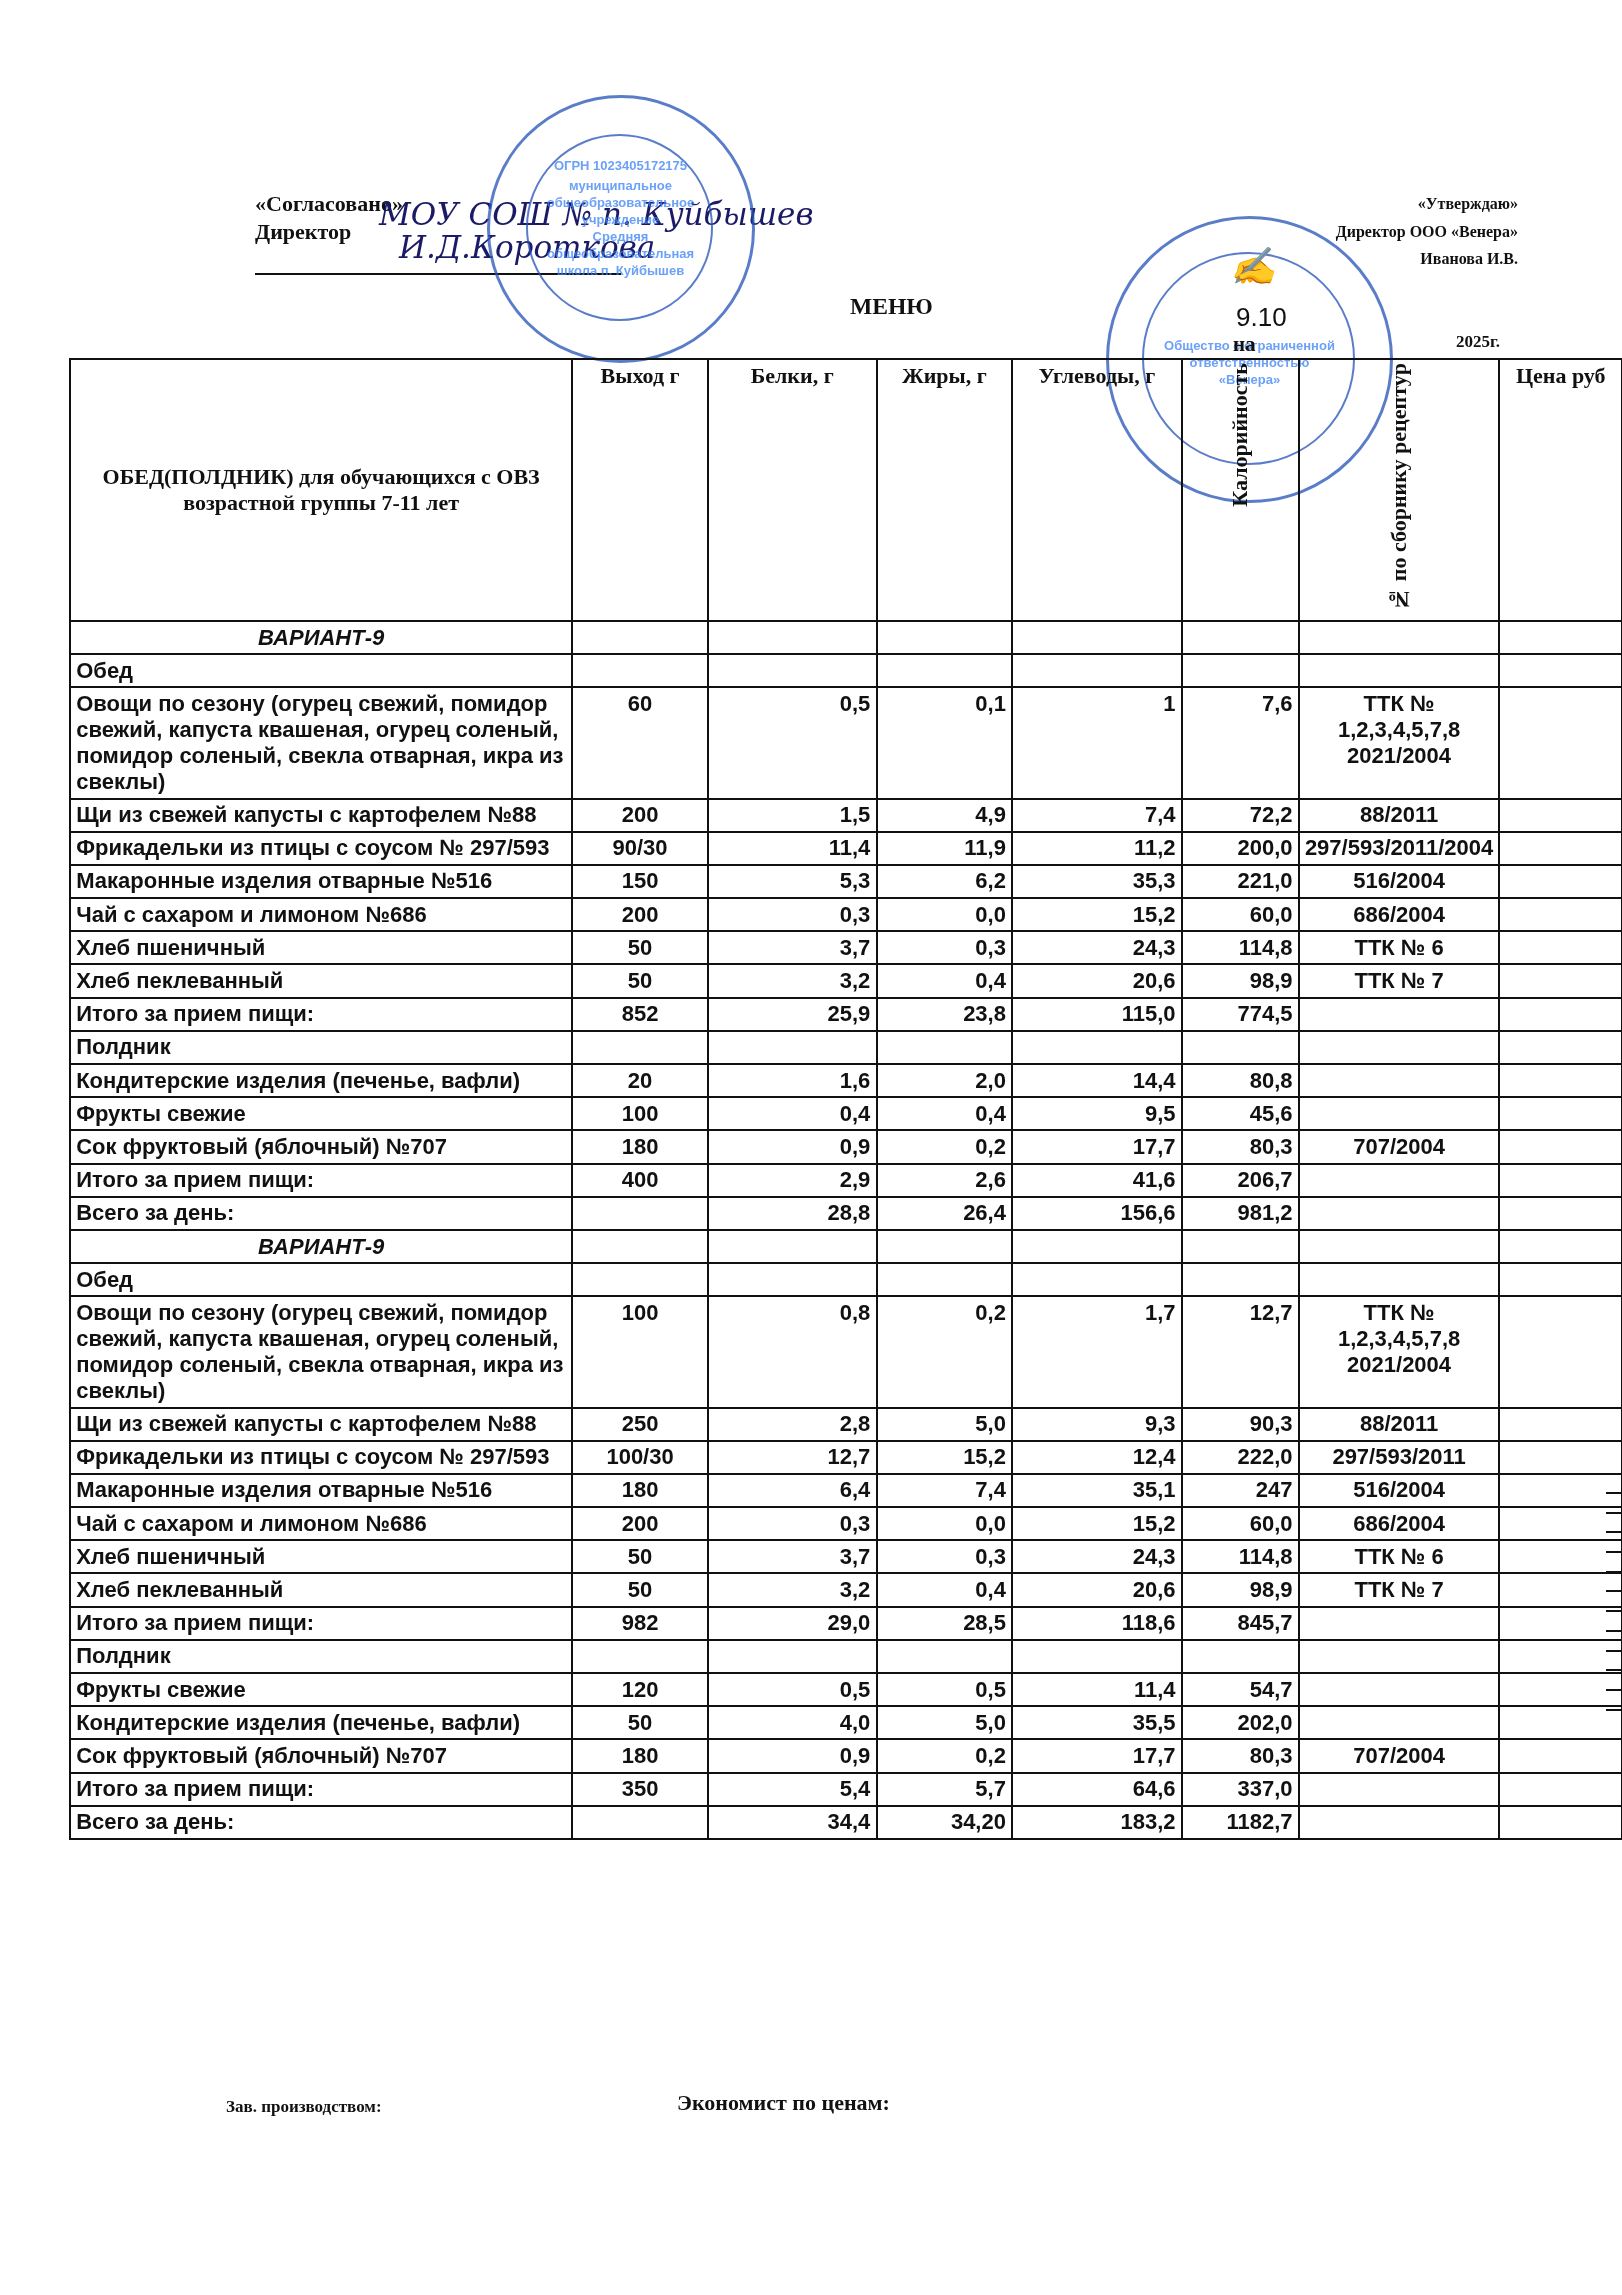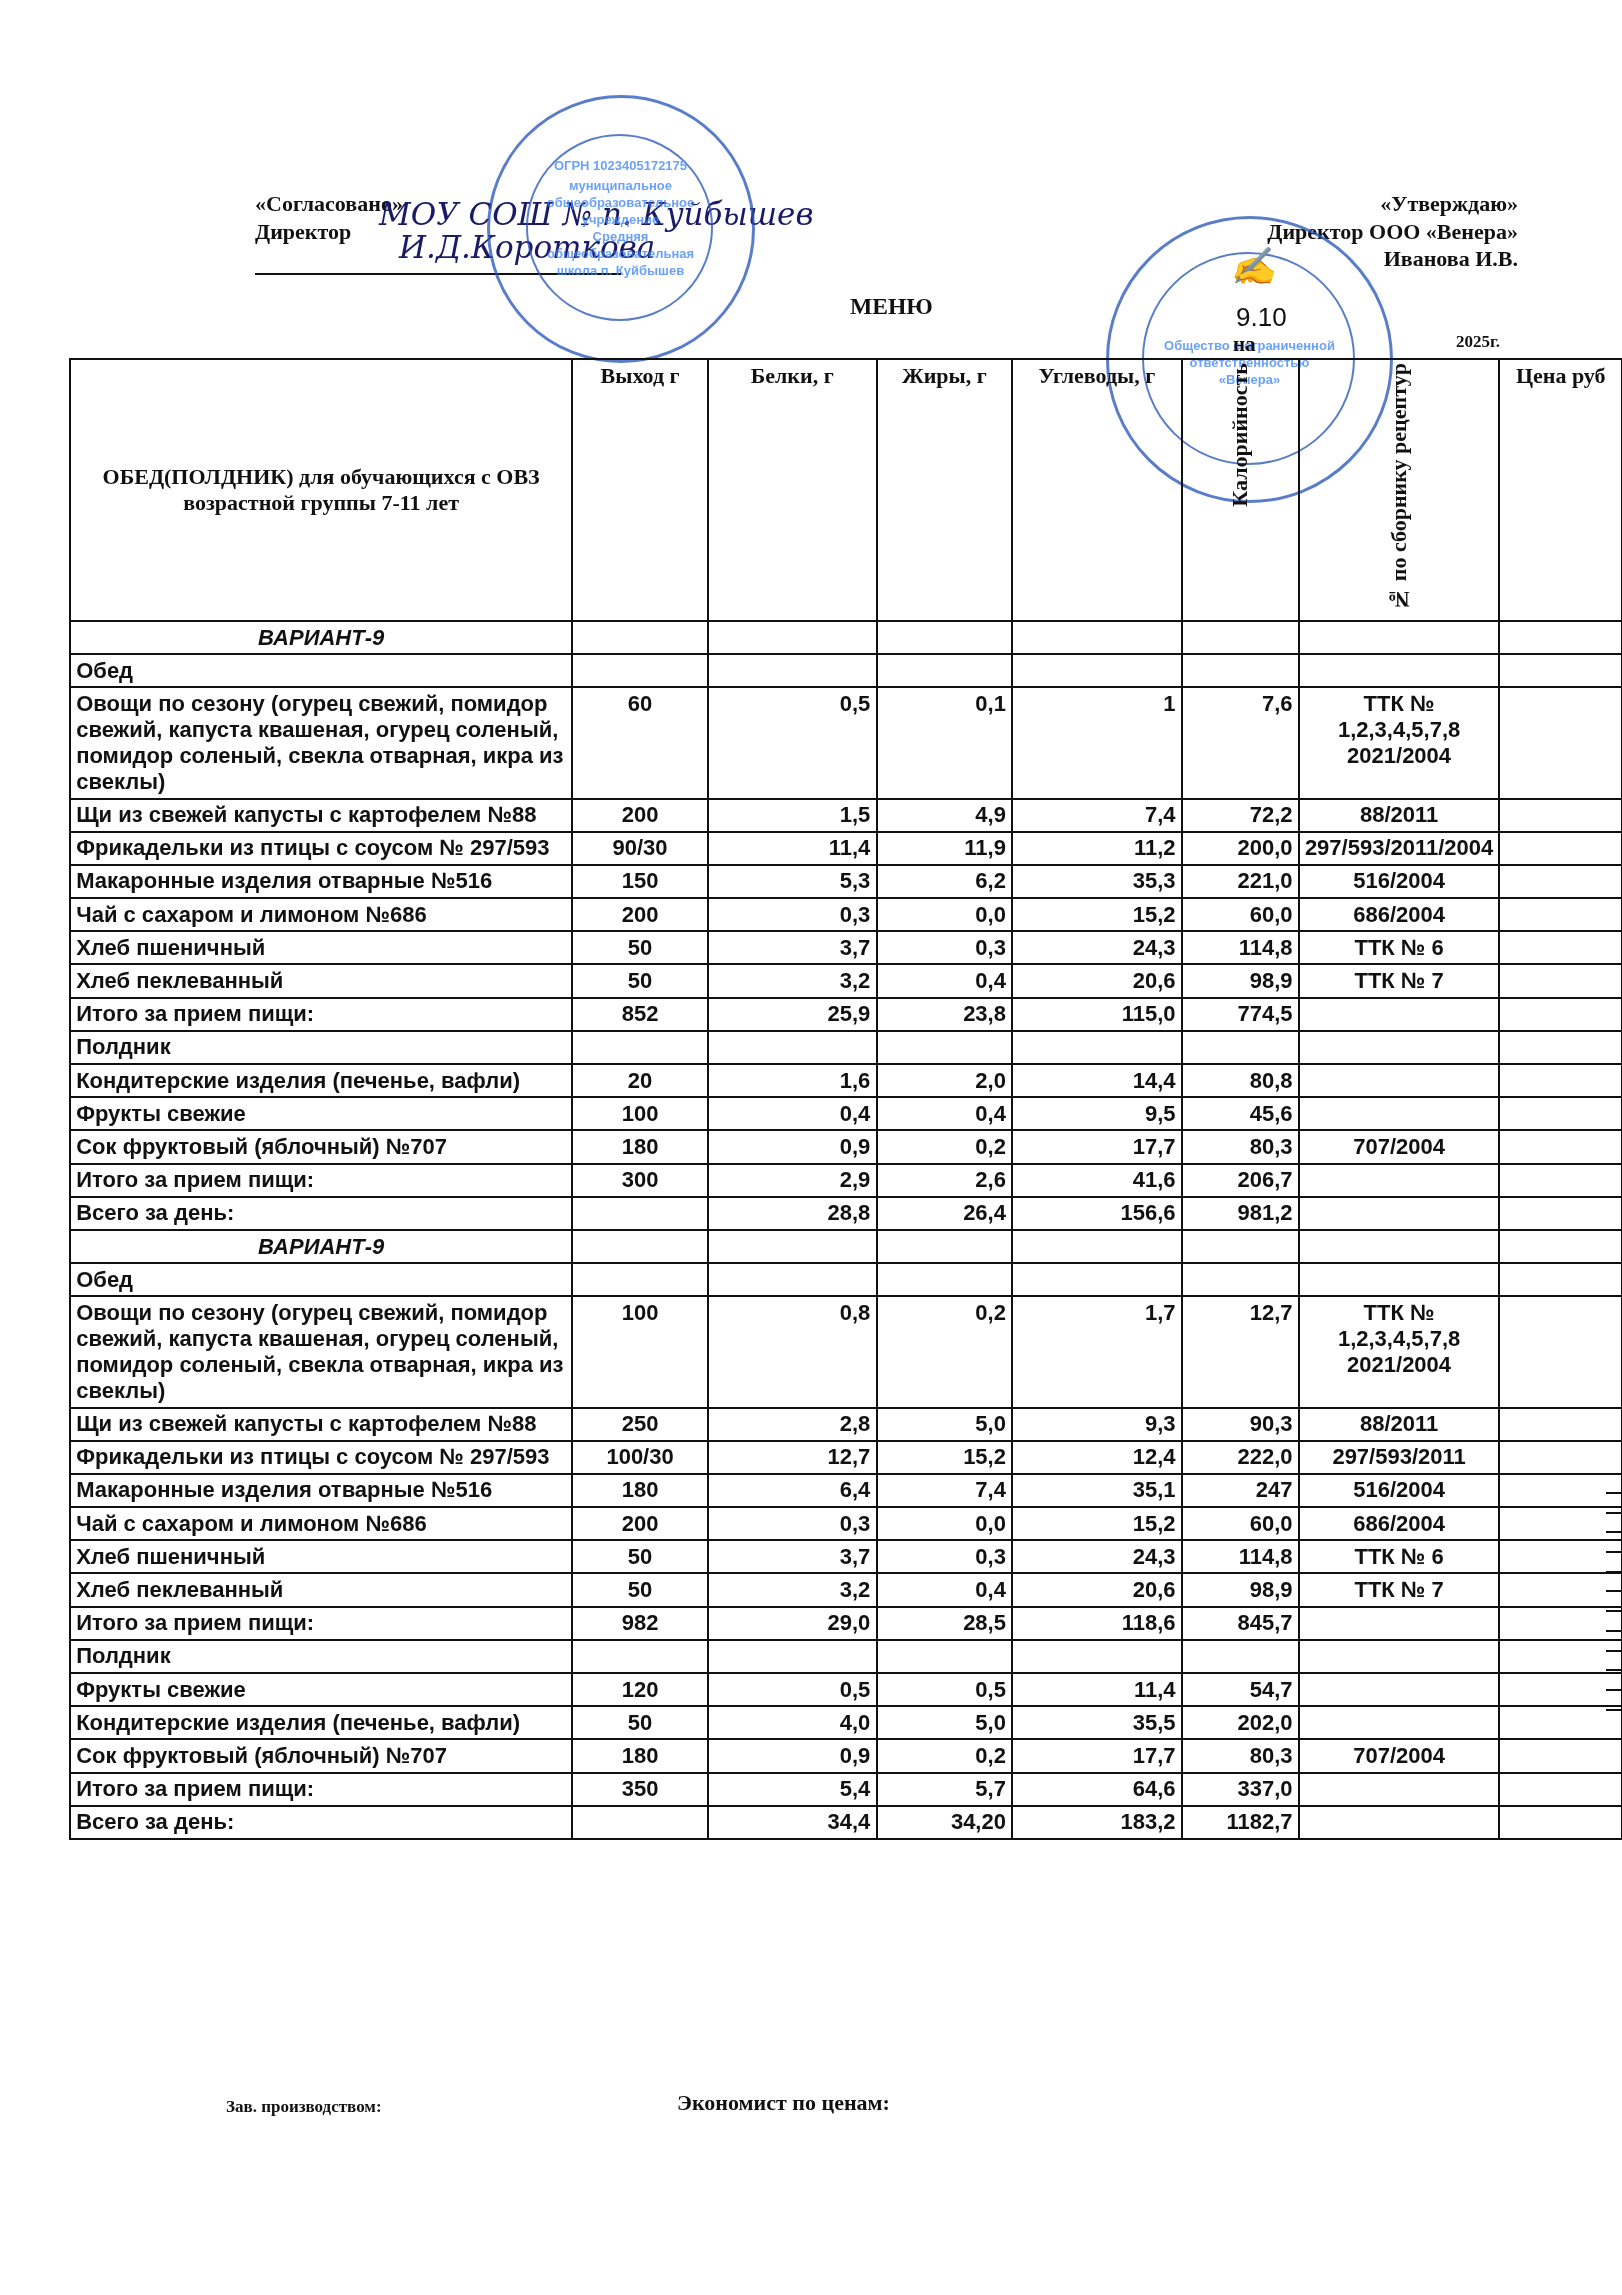--- a/index.html
+++ b/index.html
@@ -1,21 +1,21 @@
 <!DOCTYPE html>
 <html style="font-size:10.5px"><head>
 <meta charset="utf-8">
 <style>
   html, body { margin: 0; padding: 0; background: #ffffff; }
   body { width: 1622px; height: 2295px; position: relative; overflow: hidden; font-family: "Liberation Serif", serif; color: #111; }
   .abs { position: absolute; }
 
   .approve-left { left: 255px; top: 190px; font-size: 22px; line-height: 27.5px; font-weight: bold; }
   .approve-left .line { width: 366px; border-bottom: 2px solid #111; height: 27.5px; }
-  .approve-right { left: 1230px; top: 190px; font-size: 22px; line-height: 27.5px; font-weight: bold; text-align: right; width: 288px; }
+  .approve-right { left: 1230px; top: 190px; font-size: 16px; line-height: 27.5px; font-weight: bold; text-align: right; width: 288px; }
 
   .menu-title { left: 850px; top: 293px; font-size: 23.6px; font-weight: bold; }
   .date-na { left: 1233px; top: 332px; font-size: 21px; font-weight: bold; }
   .date-val { left: 1236px; top: 302px; font-family: "Liberation Sans", sans-serif; font-size: 26px; }
   .date-year { left: 1456px; top: 332px; font-size: 17px; font-weight: bold; }
 
   
   .stamp { border: 3.3px solid #2452b8; border-radius: 50%; opacity: .75; }
   .stamp-inner { border: 2px solid #2452b8; border-radius: 50%; position: absolute; }
   .stamp-text { color: #3b82f6; font-family: "Liberation Sans", sans-serif; font-size: 13px; text-align: center; position: absolute; line-height: 17px; font-weight: bold; }
@@ -235,21 +235,21 @@
         <td class="c-out">180</td>
         <td class="c-num">0,9</td>
         <td class="c-num">0,2</td>
         <td class="c-num">17,7</td>
         <td class="c-num">80,3</td>
         <td class="c-ref">707/2004</td>
         <td class="c-ref"></td>
       </tr>
       <tr>
         <td class="c-name">Итого за прием пищи:</td>
-        <td class="c-out">300</td>
+        <td class="c-out">400</td>
         <td class="c-num">2,9</td>
         <td class="c-num">2,6</td>
         <td class="c-num">41,6</td>
         <td class="c-num">206,7</td>
         <td></td>
         <td></td>
       </tr>
       <tr>
         <td class="c-name">Всего за день:</td>
         <td class="c-out"></td>

